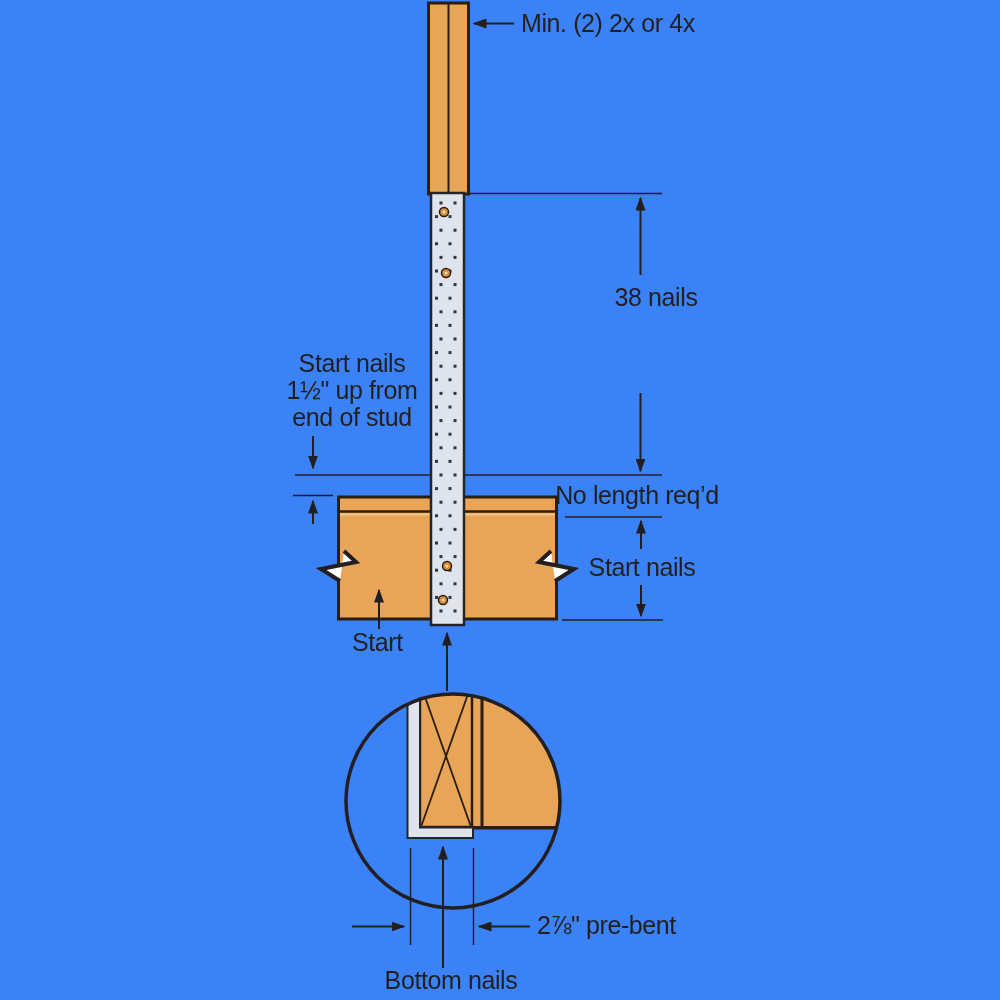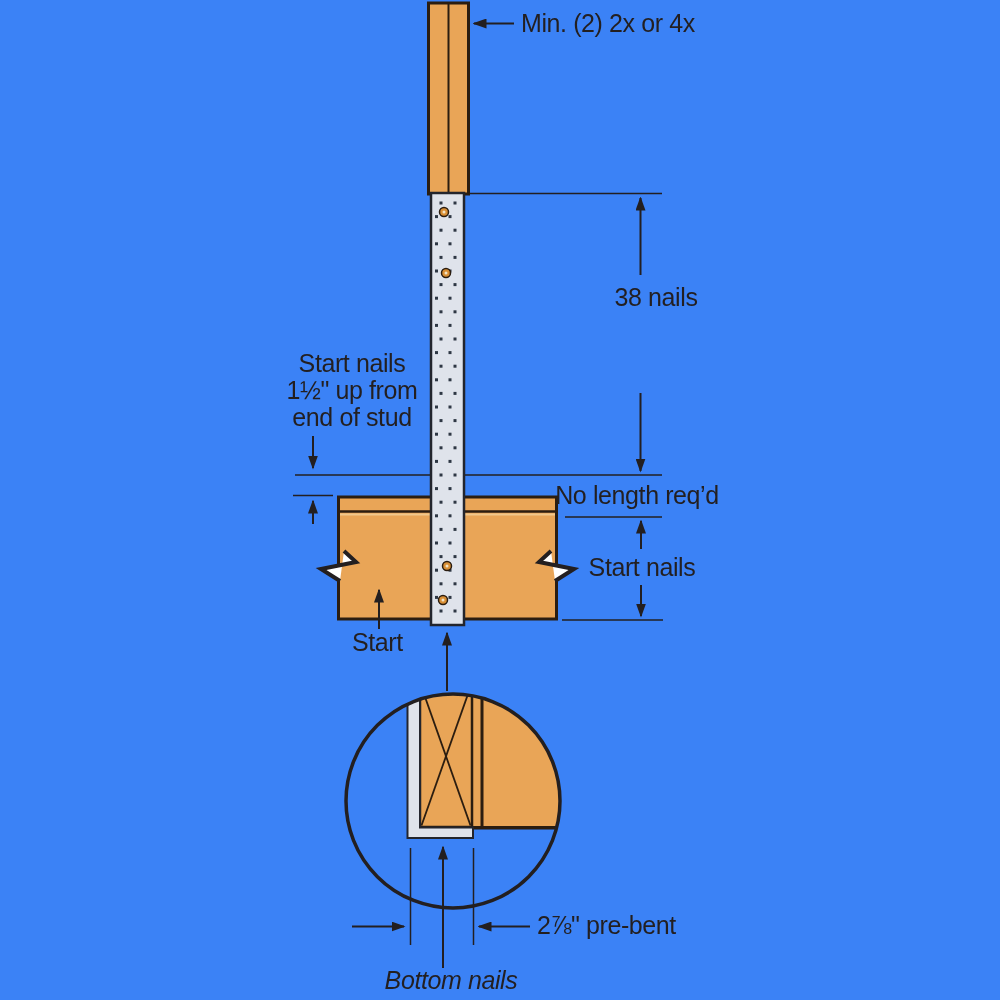--- a/index.html
+++ b/index.html
@@ -186,15 +186,15 @@
   </div>
 
   <div class="lbl ctr" style="left:637px;top:482px;">No length req’d</div>
 
   <div class="lbl ctr" style="left:642px;top:554px;">Start nails</div>
 
   <div class="lbl" style="left:352px;top:629px;">Start</div>
 
   <div class="lbl" style="left:537px;top:912px;">2⅞" pre-bent</div>
 
-  <div class="lbl ctr" style="left:451px;top:967px;font-style:italic;">Bottom nails</div>
+  <div class="lbl ctr" style="left:451px;top:967px;">Bottom nails</div>
 
 </div>
 
 </body></html>

